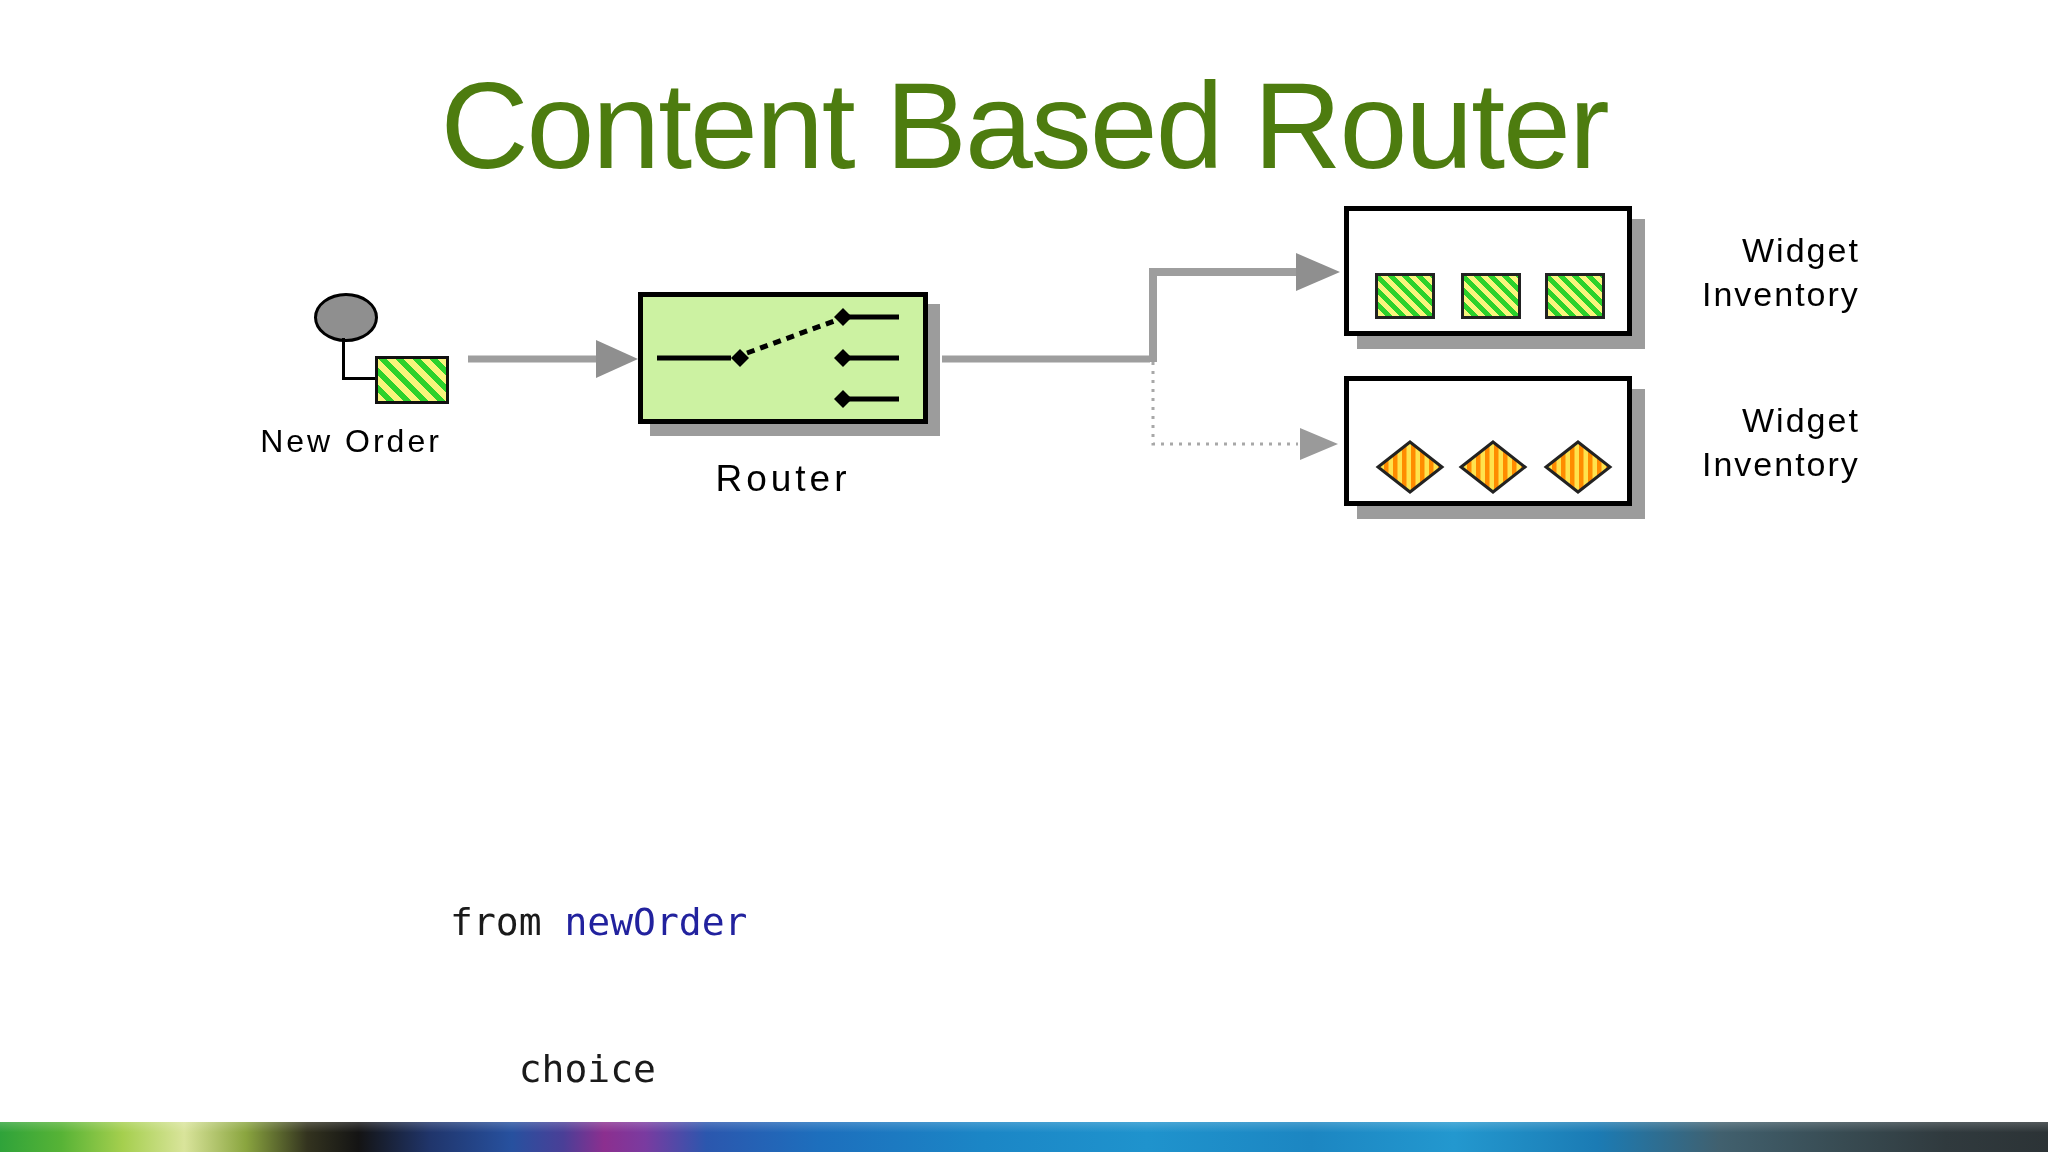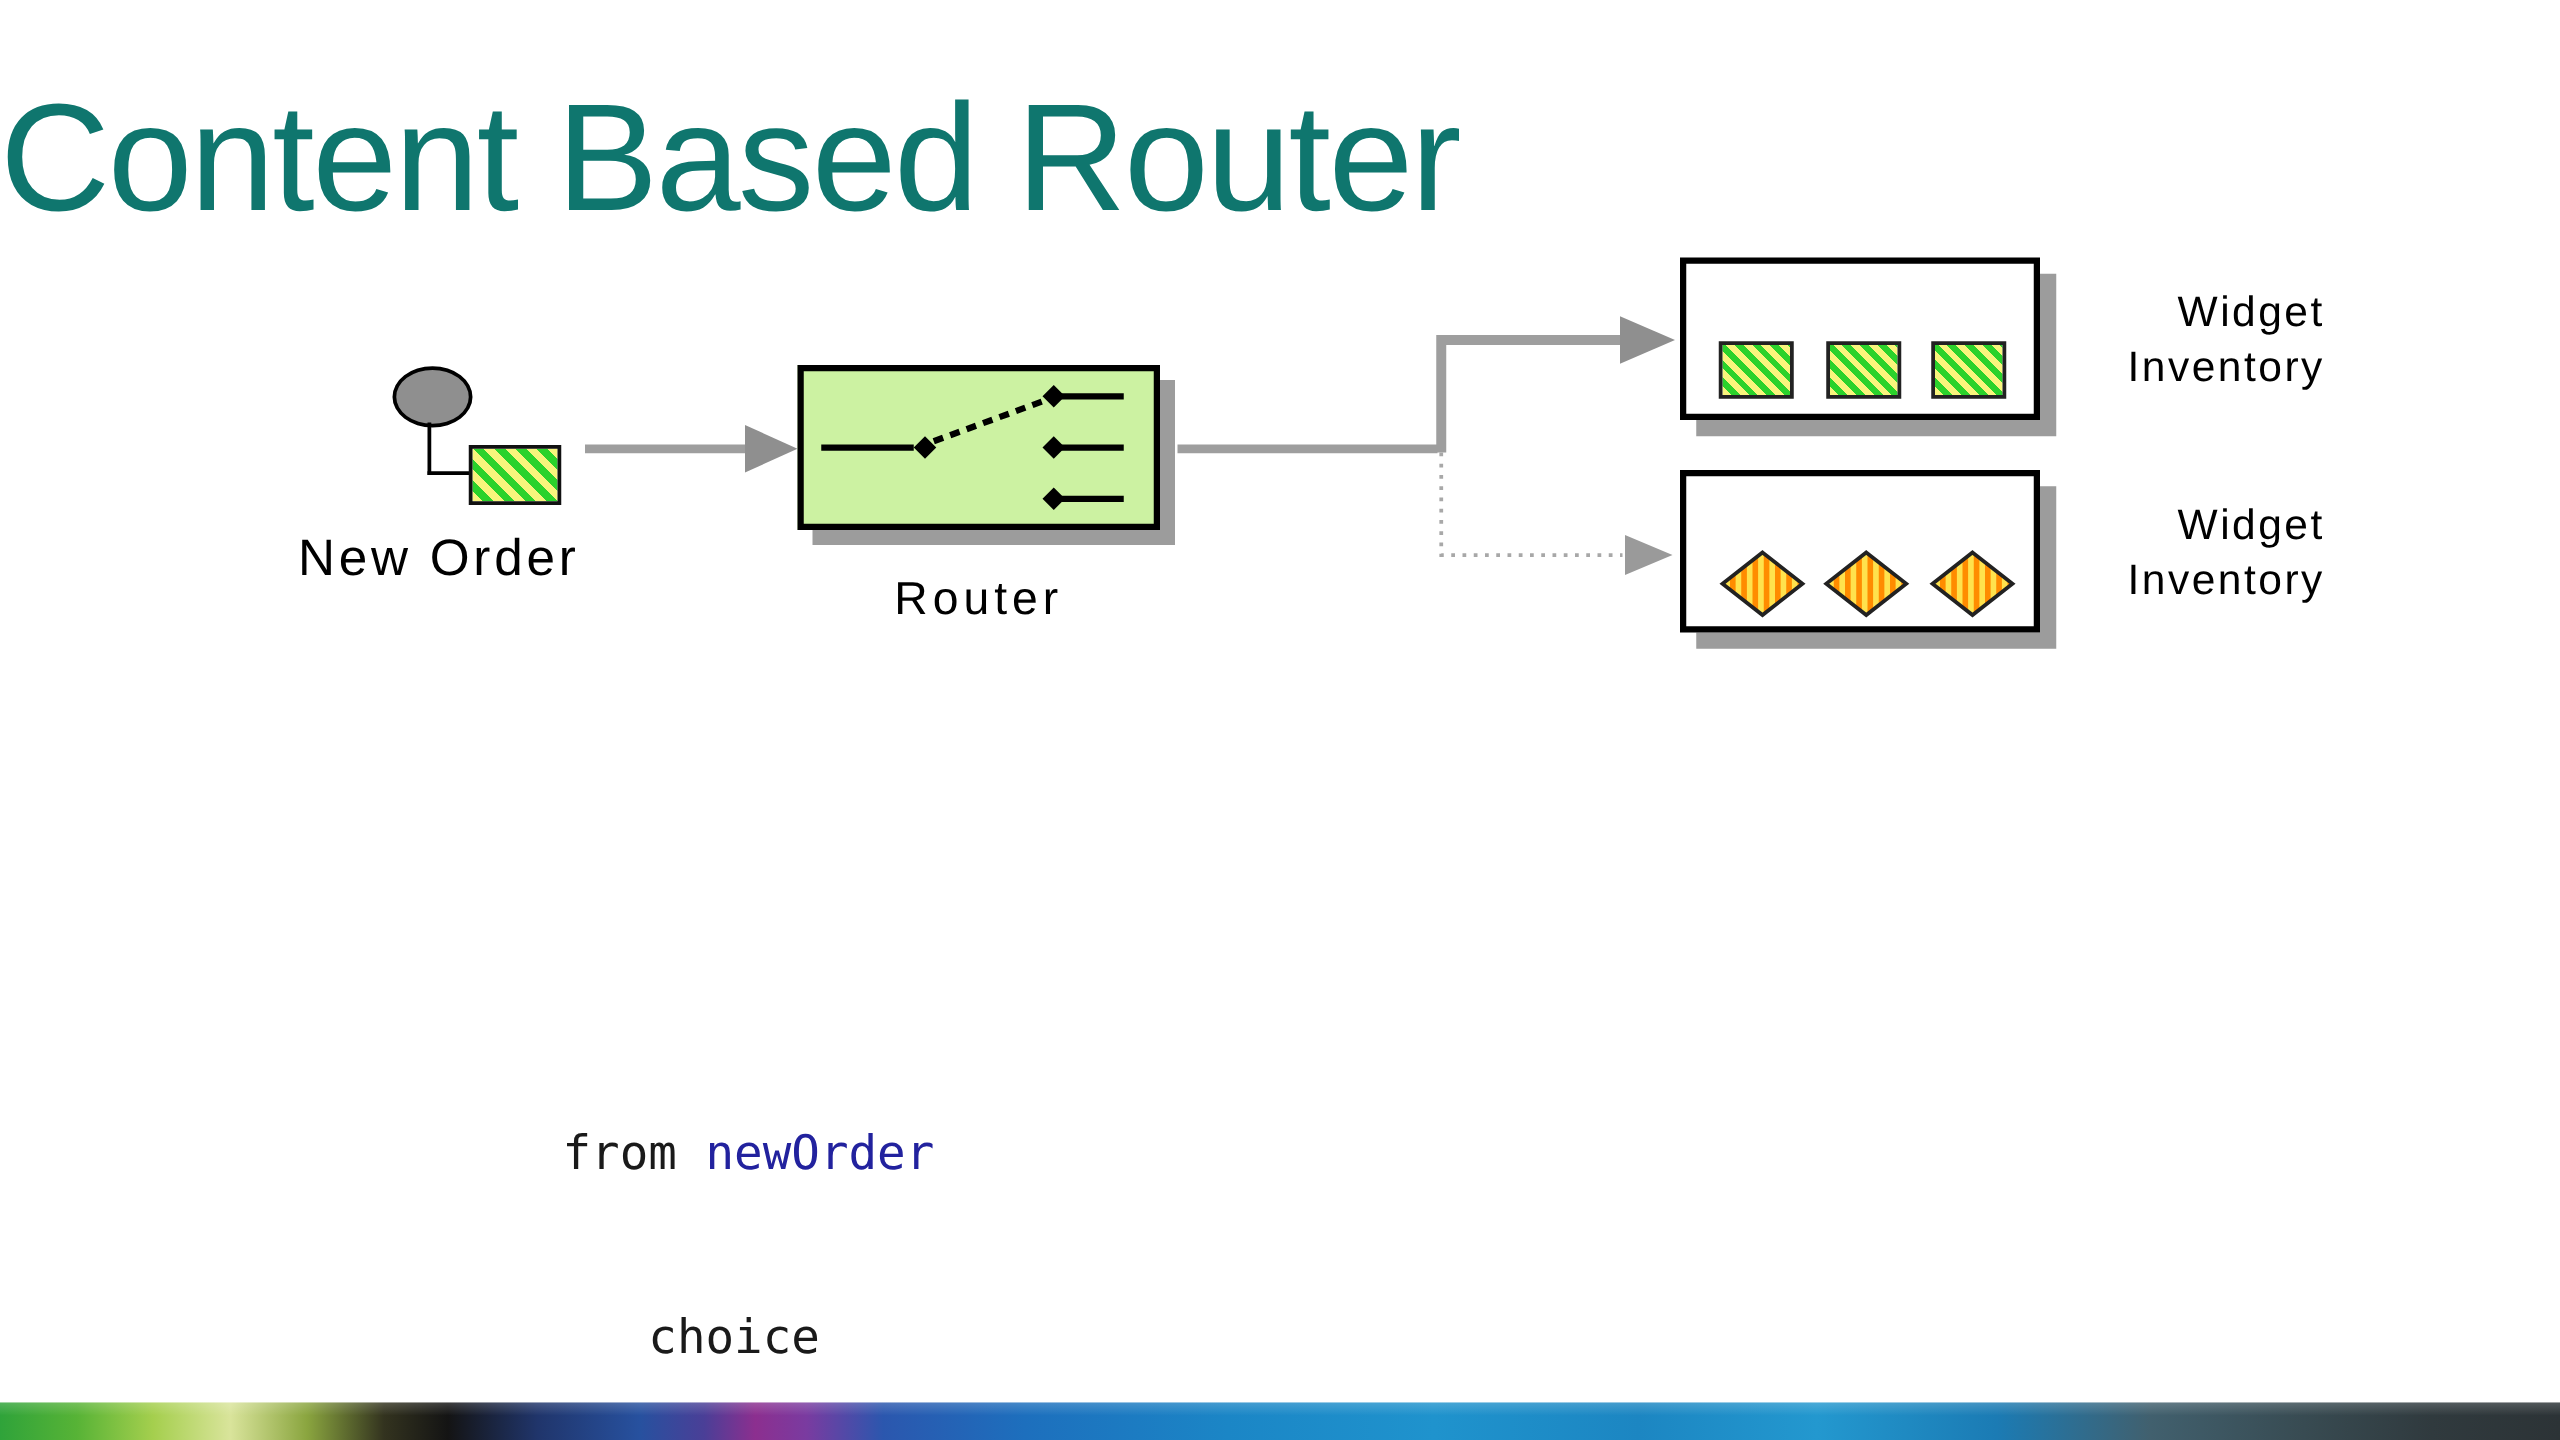--- a/index.html
+++ b/index.html
@@ -1,36 +1,36 @@
 <!DOCTYPE html>
 <html><head>
 <meta charset="utf-8">
 <style>
   html,body{margin:0;padding:0;background:#fff;}
   .slide{
     position:relative;width:2048px;height:1152px;background:#ffffff;
     font-family:"Liberation Sans", sans-serif;overflow:hidden;color:#000;
   }
   .title{
-    position:absolute;left:0;top:56px;width:2048px;text-align:left;
-    font-size:122px;font-weight:400;letter-spacing:-2px;color:#0f766e;
+    position:absolute;left:0;top:56px;width:2048px;text-align:center;
+    font-size:122px;font-weight:400;letter-spacing:-2px;color:#4d7c0f;
   }
   
   .wires{position:absolute;left:0;top:0;width:2048px;height:1152px;pointer-events:none;}
 
   
   .src-ellipse{position:absolute;left:314px;top:293px;width:58px;height:43px;
     background:#8f8f8f;border:3px solid #000;border-radius:50%;}
   .src-conn-v{position:absolute;left:342px;top:338px;width:3px;height:42px;background:#000;}
   .src-conn-h{position:absolute;left:342px;top:377px;width:34px;height:3px;background:#000;}
   .msg-square{position:absolute;left:375px;top:356px;width:68px;height:42px;
     border:3px solid #111;
     background:repeating-linear-gradient(45deg,#f9f57c 0 6px,#2bd22b 6px 12px);}
   .src-label{position:absolute;left:226px;top:423px;width:250px;text-align:center;
-    font-size:41px;letter-spacing:3px;}
+    font-size:32px;letter-spacing:3px;}
 
   
   .router-box{position:absolute;left:638px;top:292px;width:280px;height:122px;
     background:#ccf2a2;border:5px solid #000;box-shadow:12px 12px 0 #9c9c9c;}
   .router-label{position:absolute;left:638px;top:458px;width:290px;text-align:center;
     font-size:37px;letter-spacing:4px;}
 
   
   .inv-box{position:absolute;width:278px;height:120px;background:#ffffff;
     border:5px solid #000;box-shadow:13px 13px 0 #9c9c9c;}

